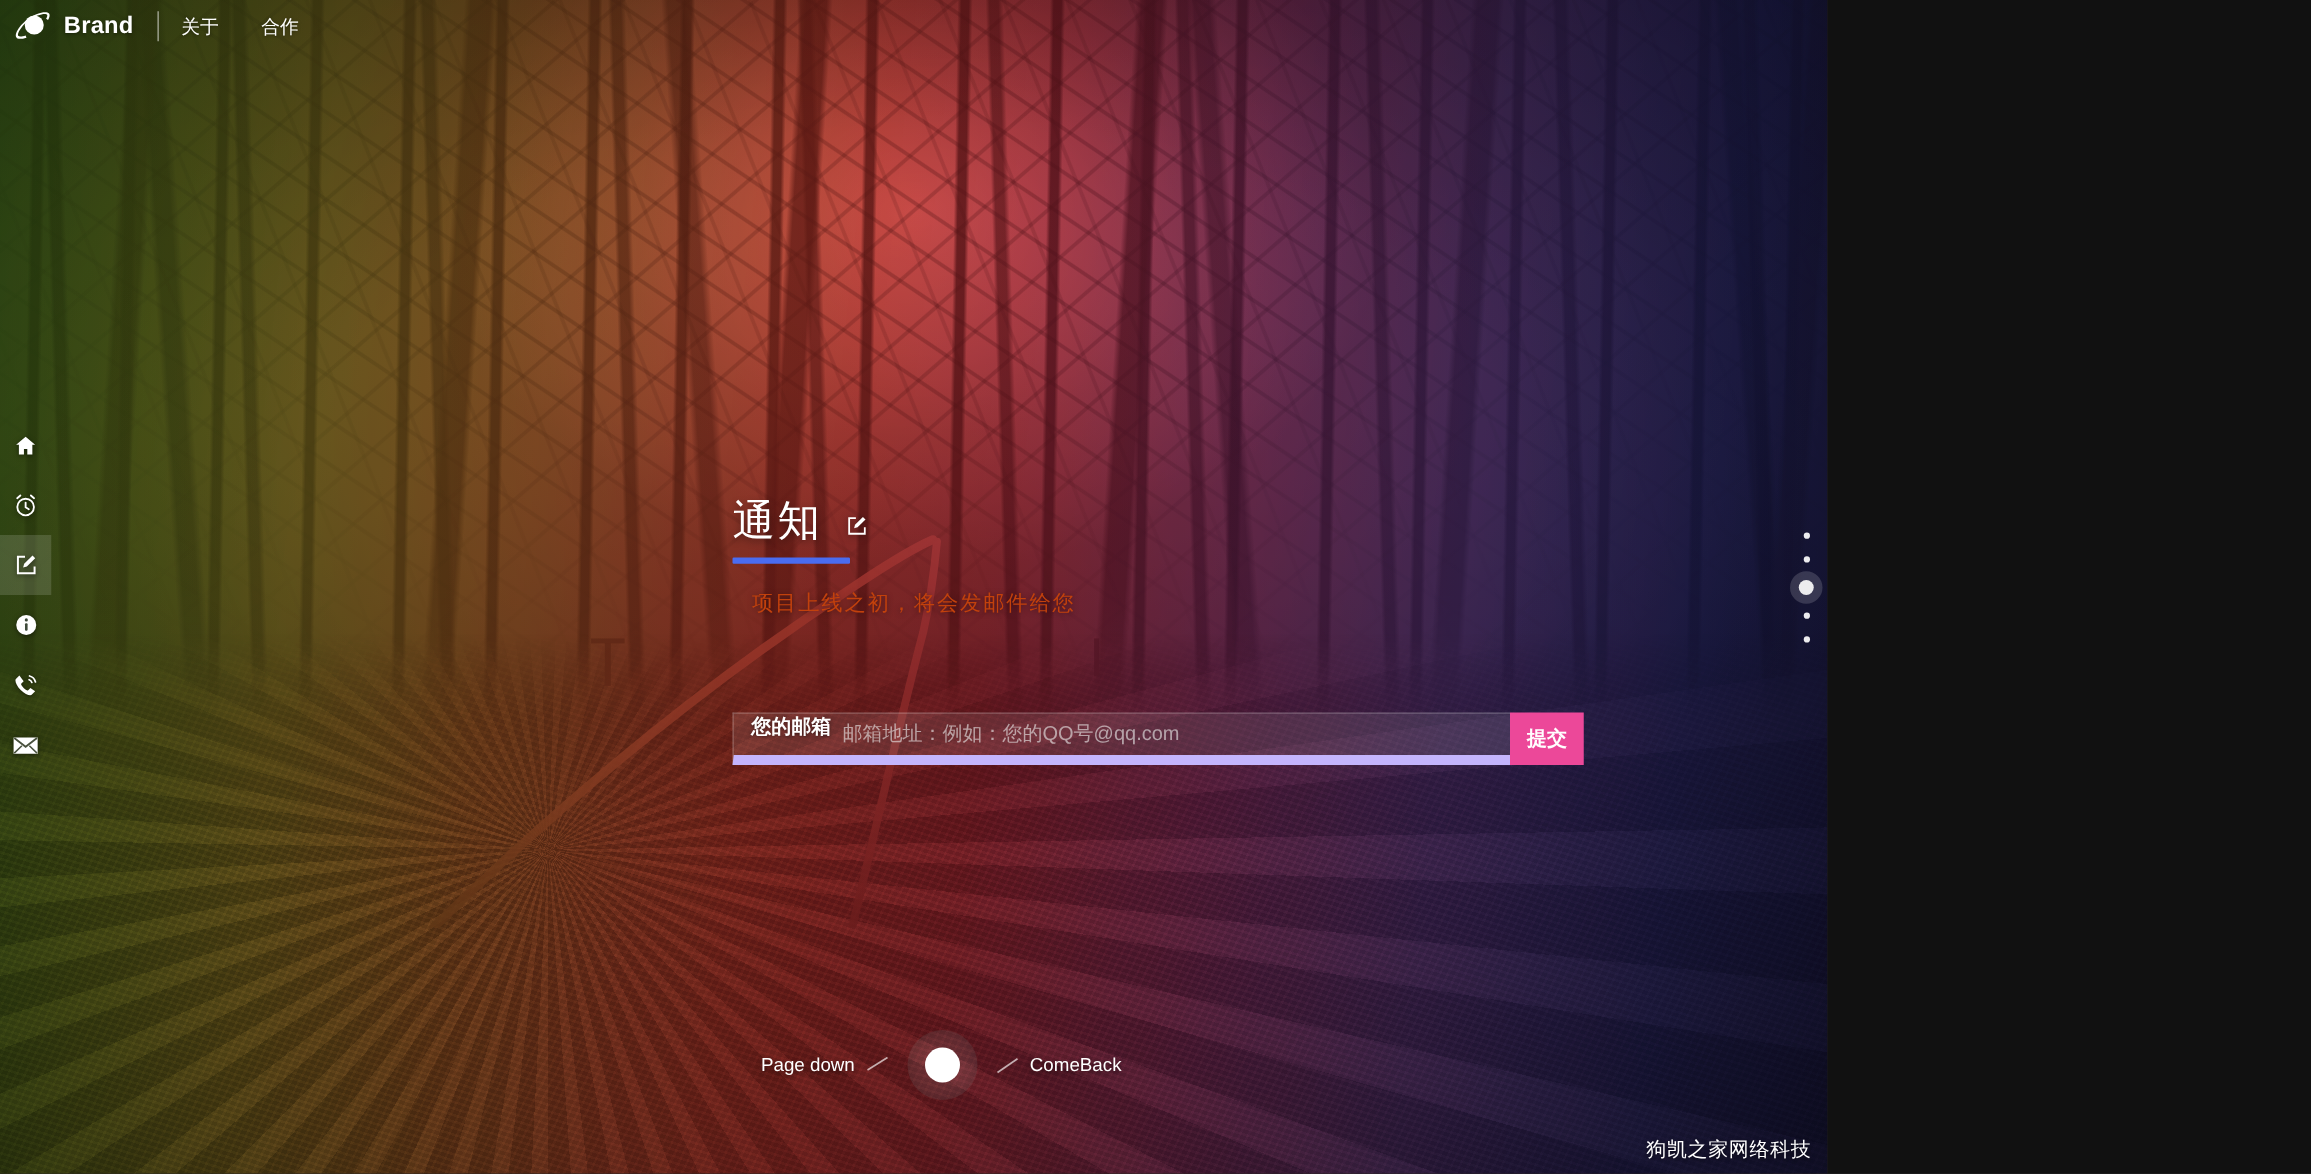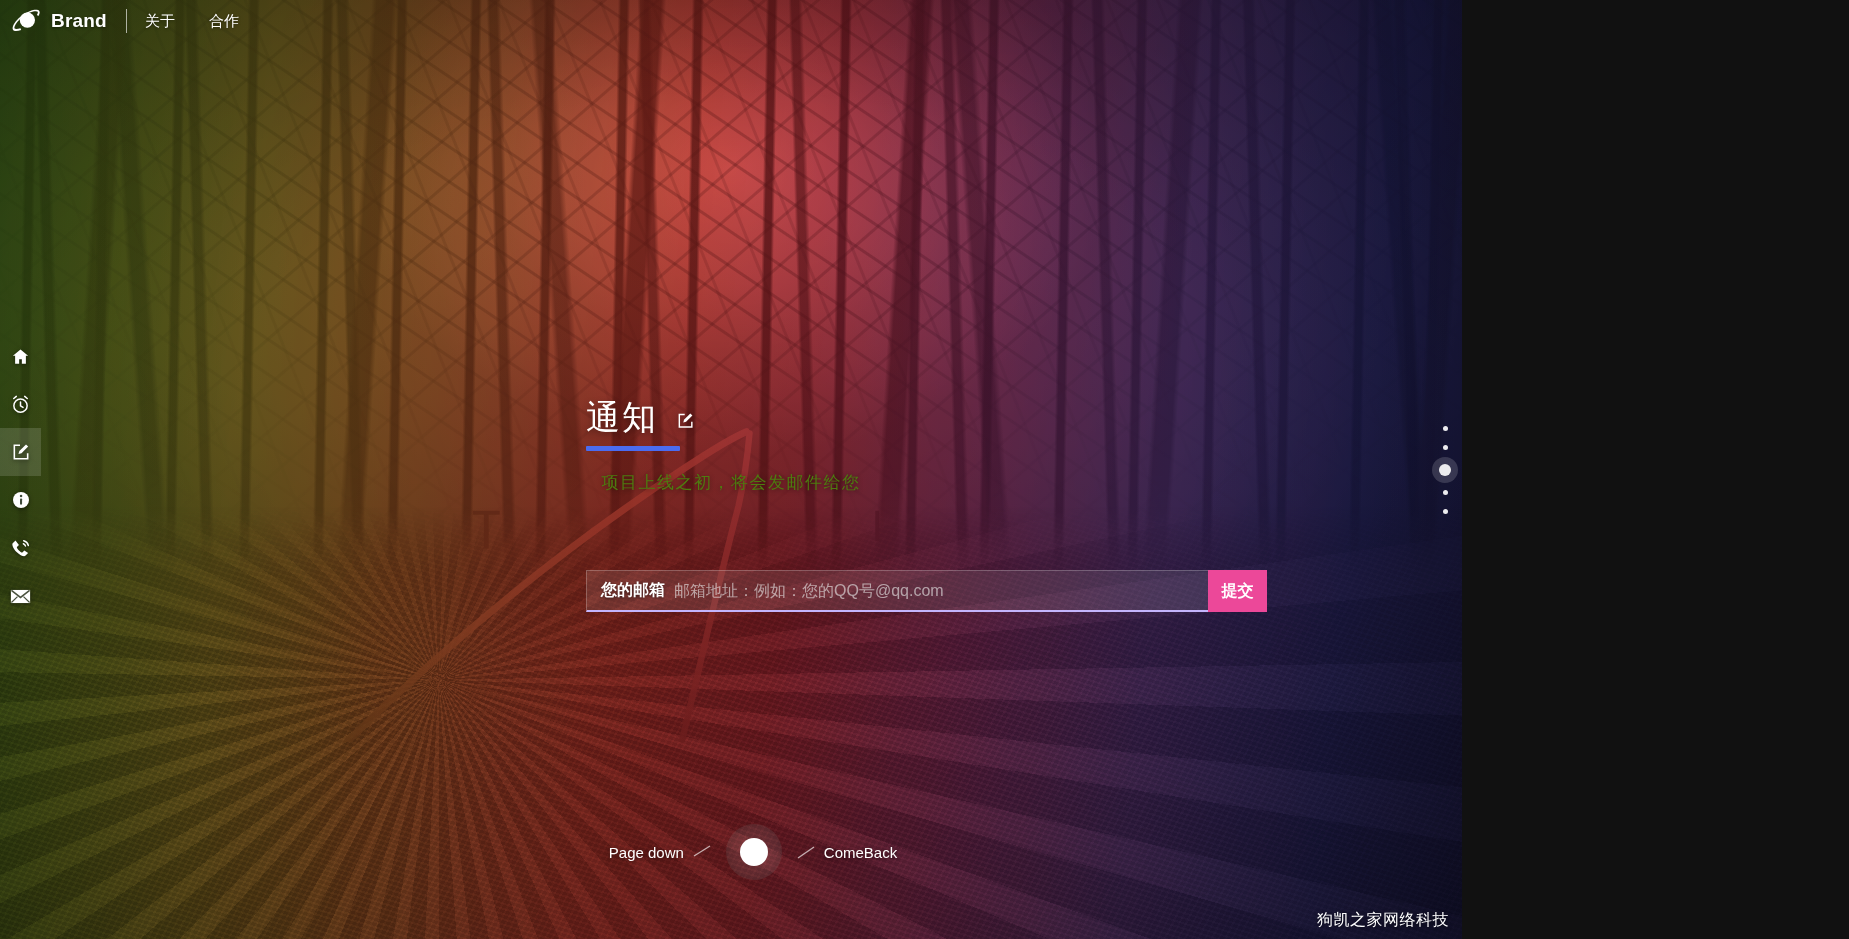--- a/index.html
+++ b/index.html
@@ -154,35 +154,35 @@
     color:#fff; font-size:34px; font-weight:400; line-height:1;
     letter-spacing:2px; text-shadow:0 2px 6px rgba(0,0,0,.4);
   }
   .hero-title-icon { margin-bottom:4px; }
   .hero-title-icon svg { display:block; filter:drop-shadow(0 1px 3px rgba(0,0,0,.5)); }
   .hero-underline {
     width:94px; height:5px; background:#4a6cf0; margin-top:12px; border-radius:1px;
   }
   .hero-sub {
     position:absolute; left:0; right:0; top:441px; text-align:center;
-    color:#4d7c0f; font-size:17px; letter-spacing:1.5px;
+    color:#c2410c; font-size:17px; letter-spacing:1.5px;
     text-shadow:0 1px 5px rgba(0,0,0,.45);
   }
 
   
   .subscribe {
     position:absolute; left:586px; top:540px; width:681px; height:42px;
     display:flex; align-items:stretch;
   }
   .sub-field {
-    flex:1 1 auto; display:flex; align-items:center; gap:9px;
+    flex:1 1 auto; display:flex; gap:9px;
     padding:0 14px;
     background:rgba(255,255,255,.10);
     border:1px solid rgba(255,255,255,.22);
-    border-bottom:2px solid #c4b5fd;
+    border-bottom:8px solid #c4b5fd;
     border-right:none;
   }
   .sub-label {
     color:#fff; font-size:16px; font-weight:bold; white-space:nowrap;
     text-shadow:0 1px 3px rgba(0,0,0,.5);
   }
   .sub-input {
     flex:1 1 auto; background:transparent; border:none; outline:none;
     color:#7dd3fc; font-size:16px; font-family:"Liberation Sans", sans-serif;
   }

